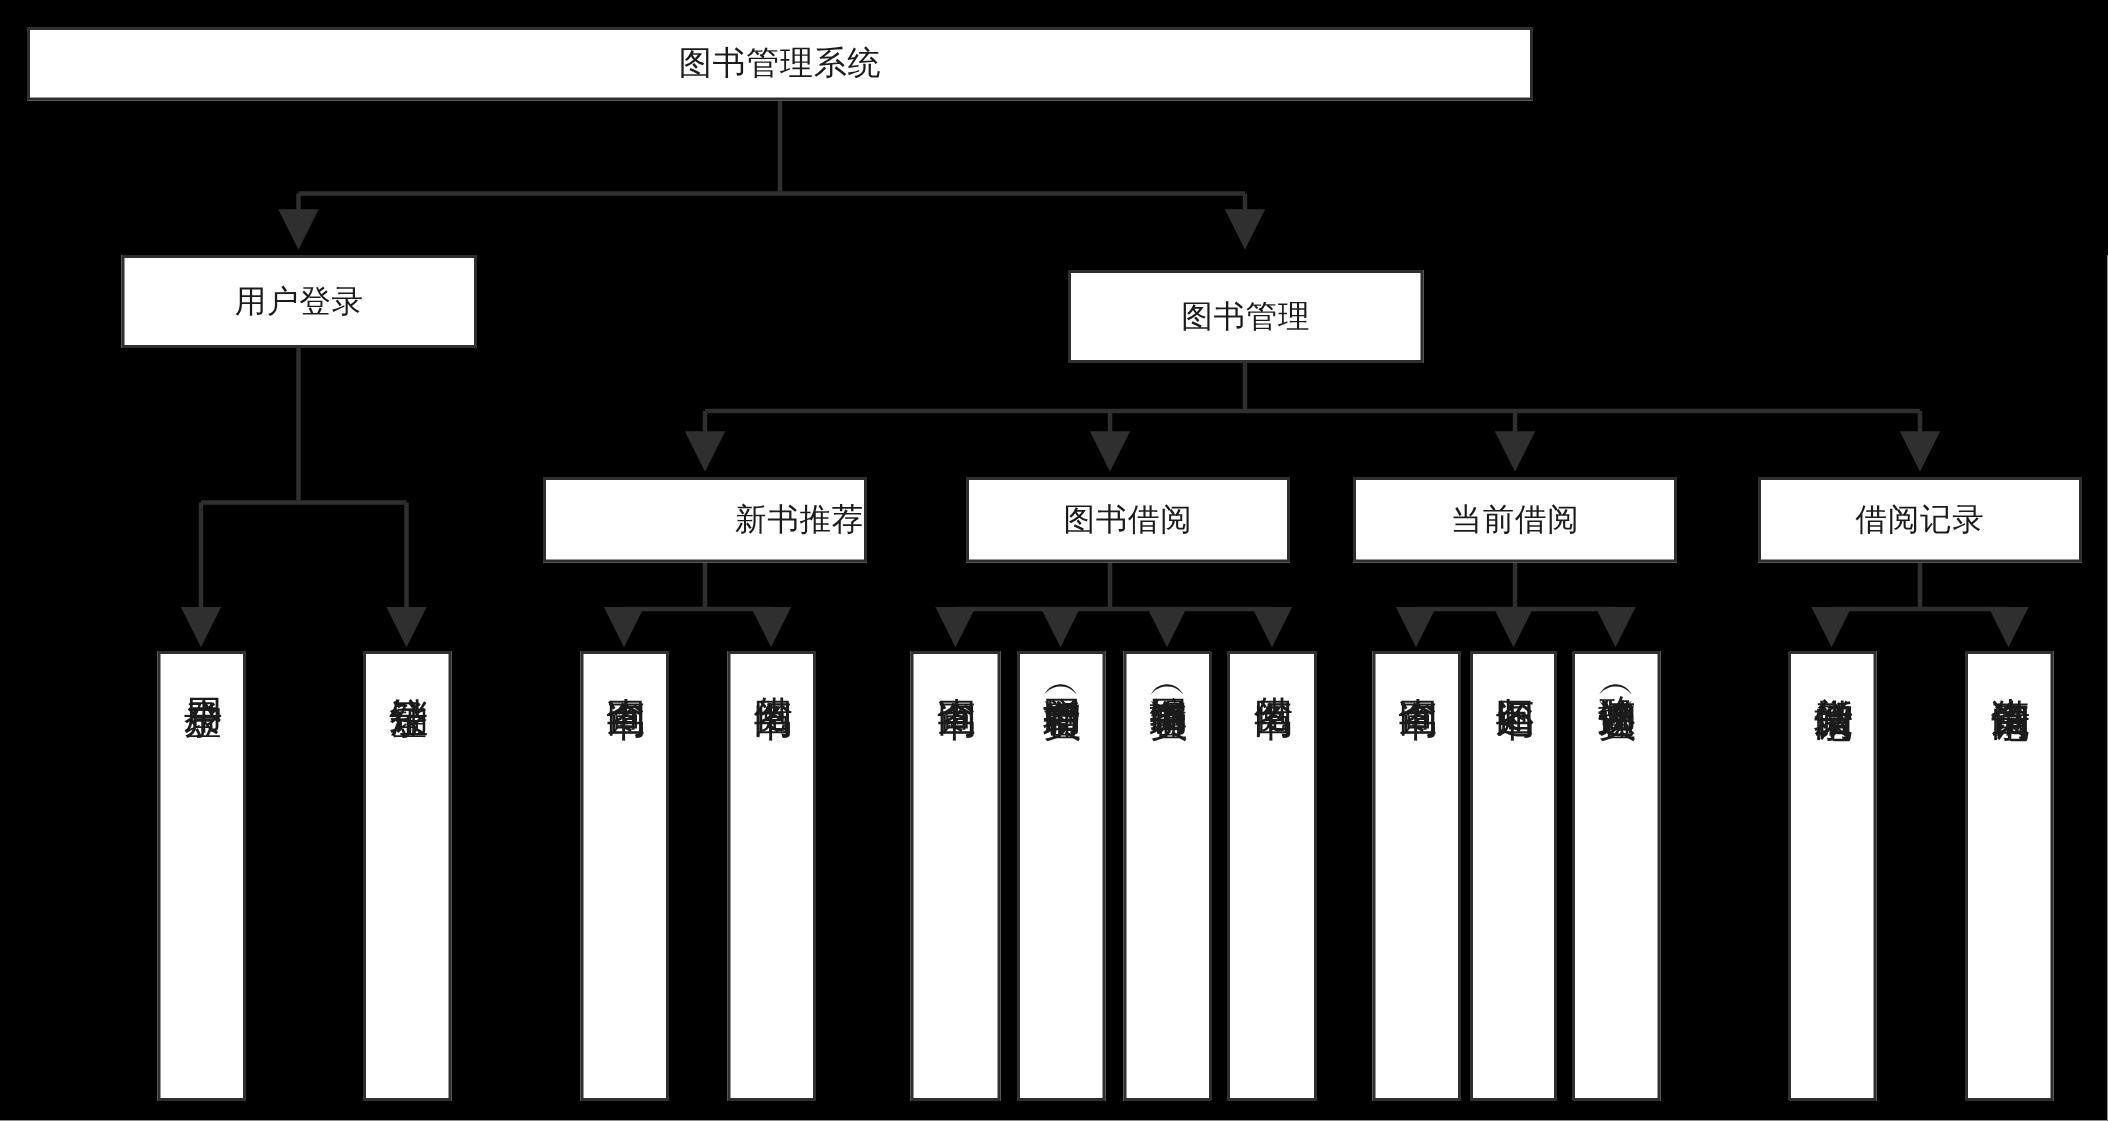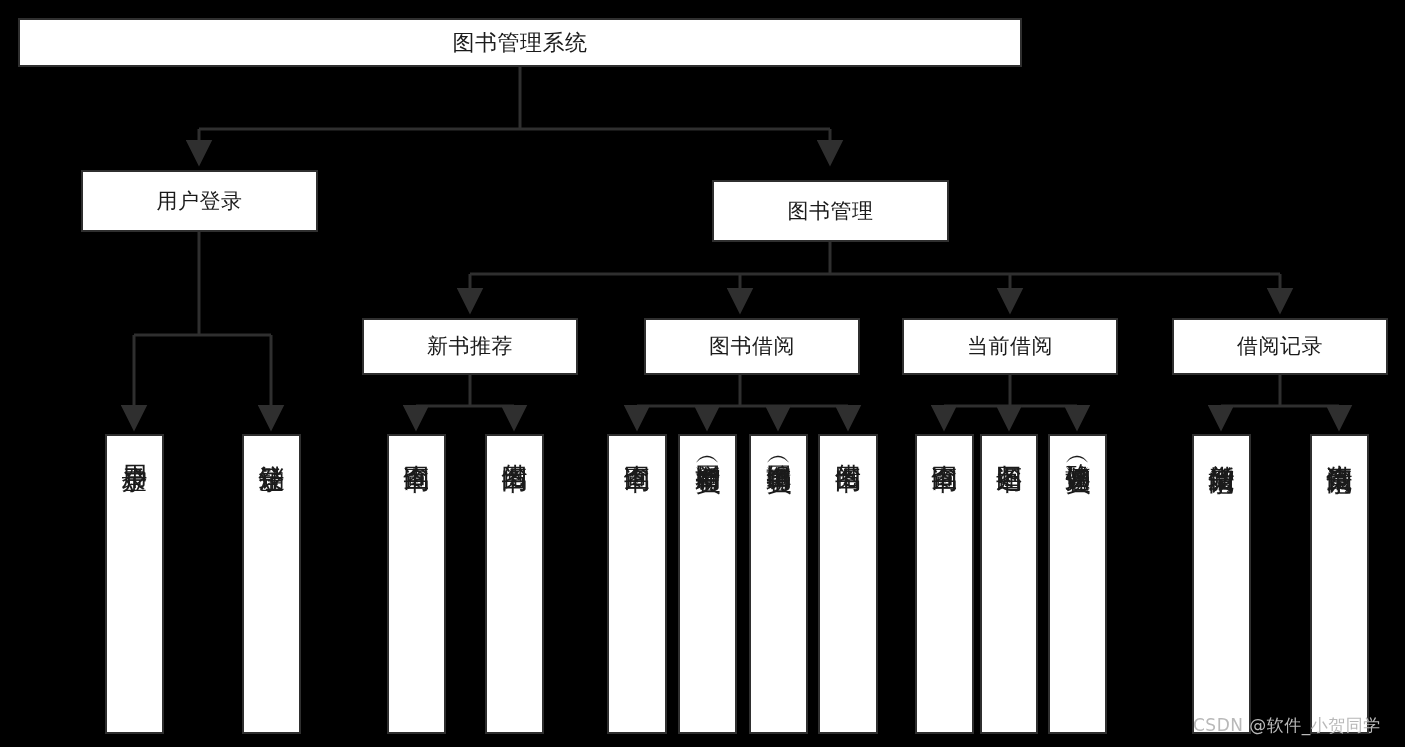--- a/index.html
+++ b/index.html
@@ -133,21 +133,21 @@
   </div>
 
   <div class="node h" style="left:81px; top:170px; width:237px; height:62px;">
     <span class="label">用户登录</span>
   </div>
 
   <div class="node h" style="left:712px; top:180px; width:237px; height:62px;">
     <span class="label">图书管理</span>
   </div>
 
-  <div class="node h" style="left:362px; top:318px; width:216px; height:57px;">
+  <div class="node h" style="left:362px; top:318px; width:216px; height:57px;justify-content:flex-end;">
     <span class="label">新书推荐</span>
   </div>
 
   <div class="node h" style="left:632px; top:318px; width:216px; height:57px;margin-left:12px;">
     <span class="label">图书借阅</span>
   </div>
 
   <div class="node h" style="left:1172px; top:318px; width:216px; height:57px;">
     <span class="label">借阅记录</span>
   </div>
@@ -201,15 +201,14 @@
   </div>
 
   <div class="node v" style="left:1192px; top:434px; width:59px; height:300px;">
     <span class="label">新增借阅记录</span>
   </div>
 
   <div class="node v" style="left:1310px; top:434px; width:59px; height:300px;">
     <span class="label">查询借阅记录</span>
   </div>
 
-  <div class="watermark" style="left:1193px; top:714px;">CSDN @软件_小贺同学</div>
 
 </div>
 
 </body></html>

